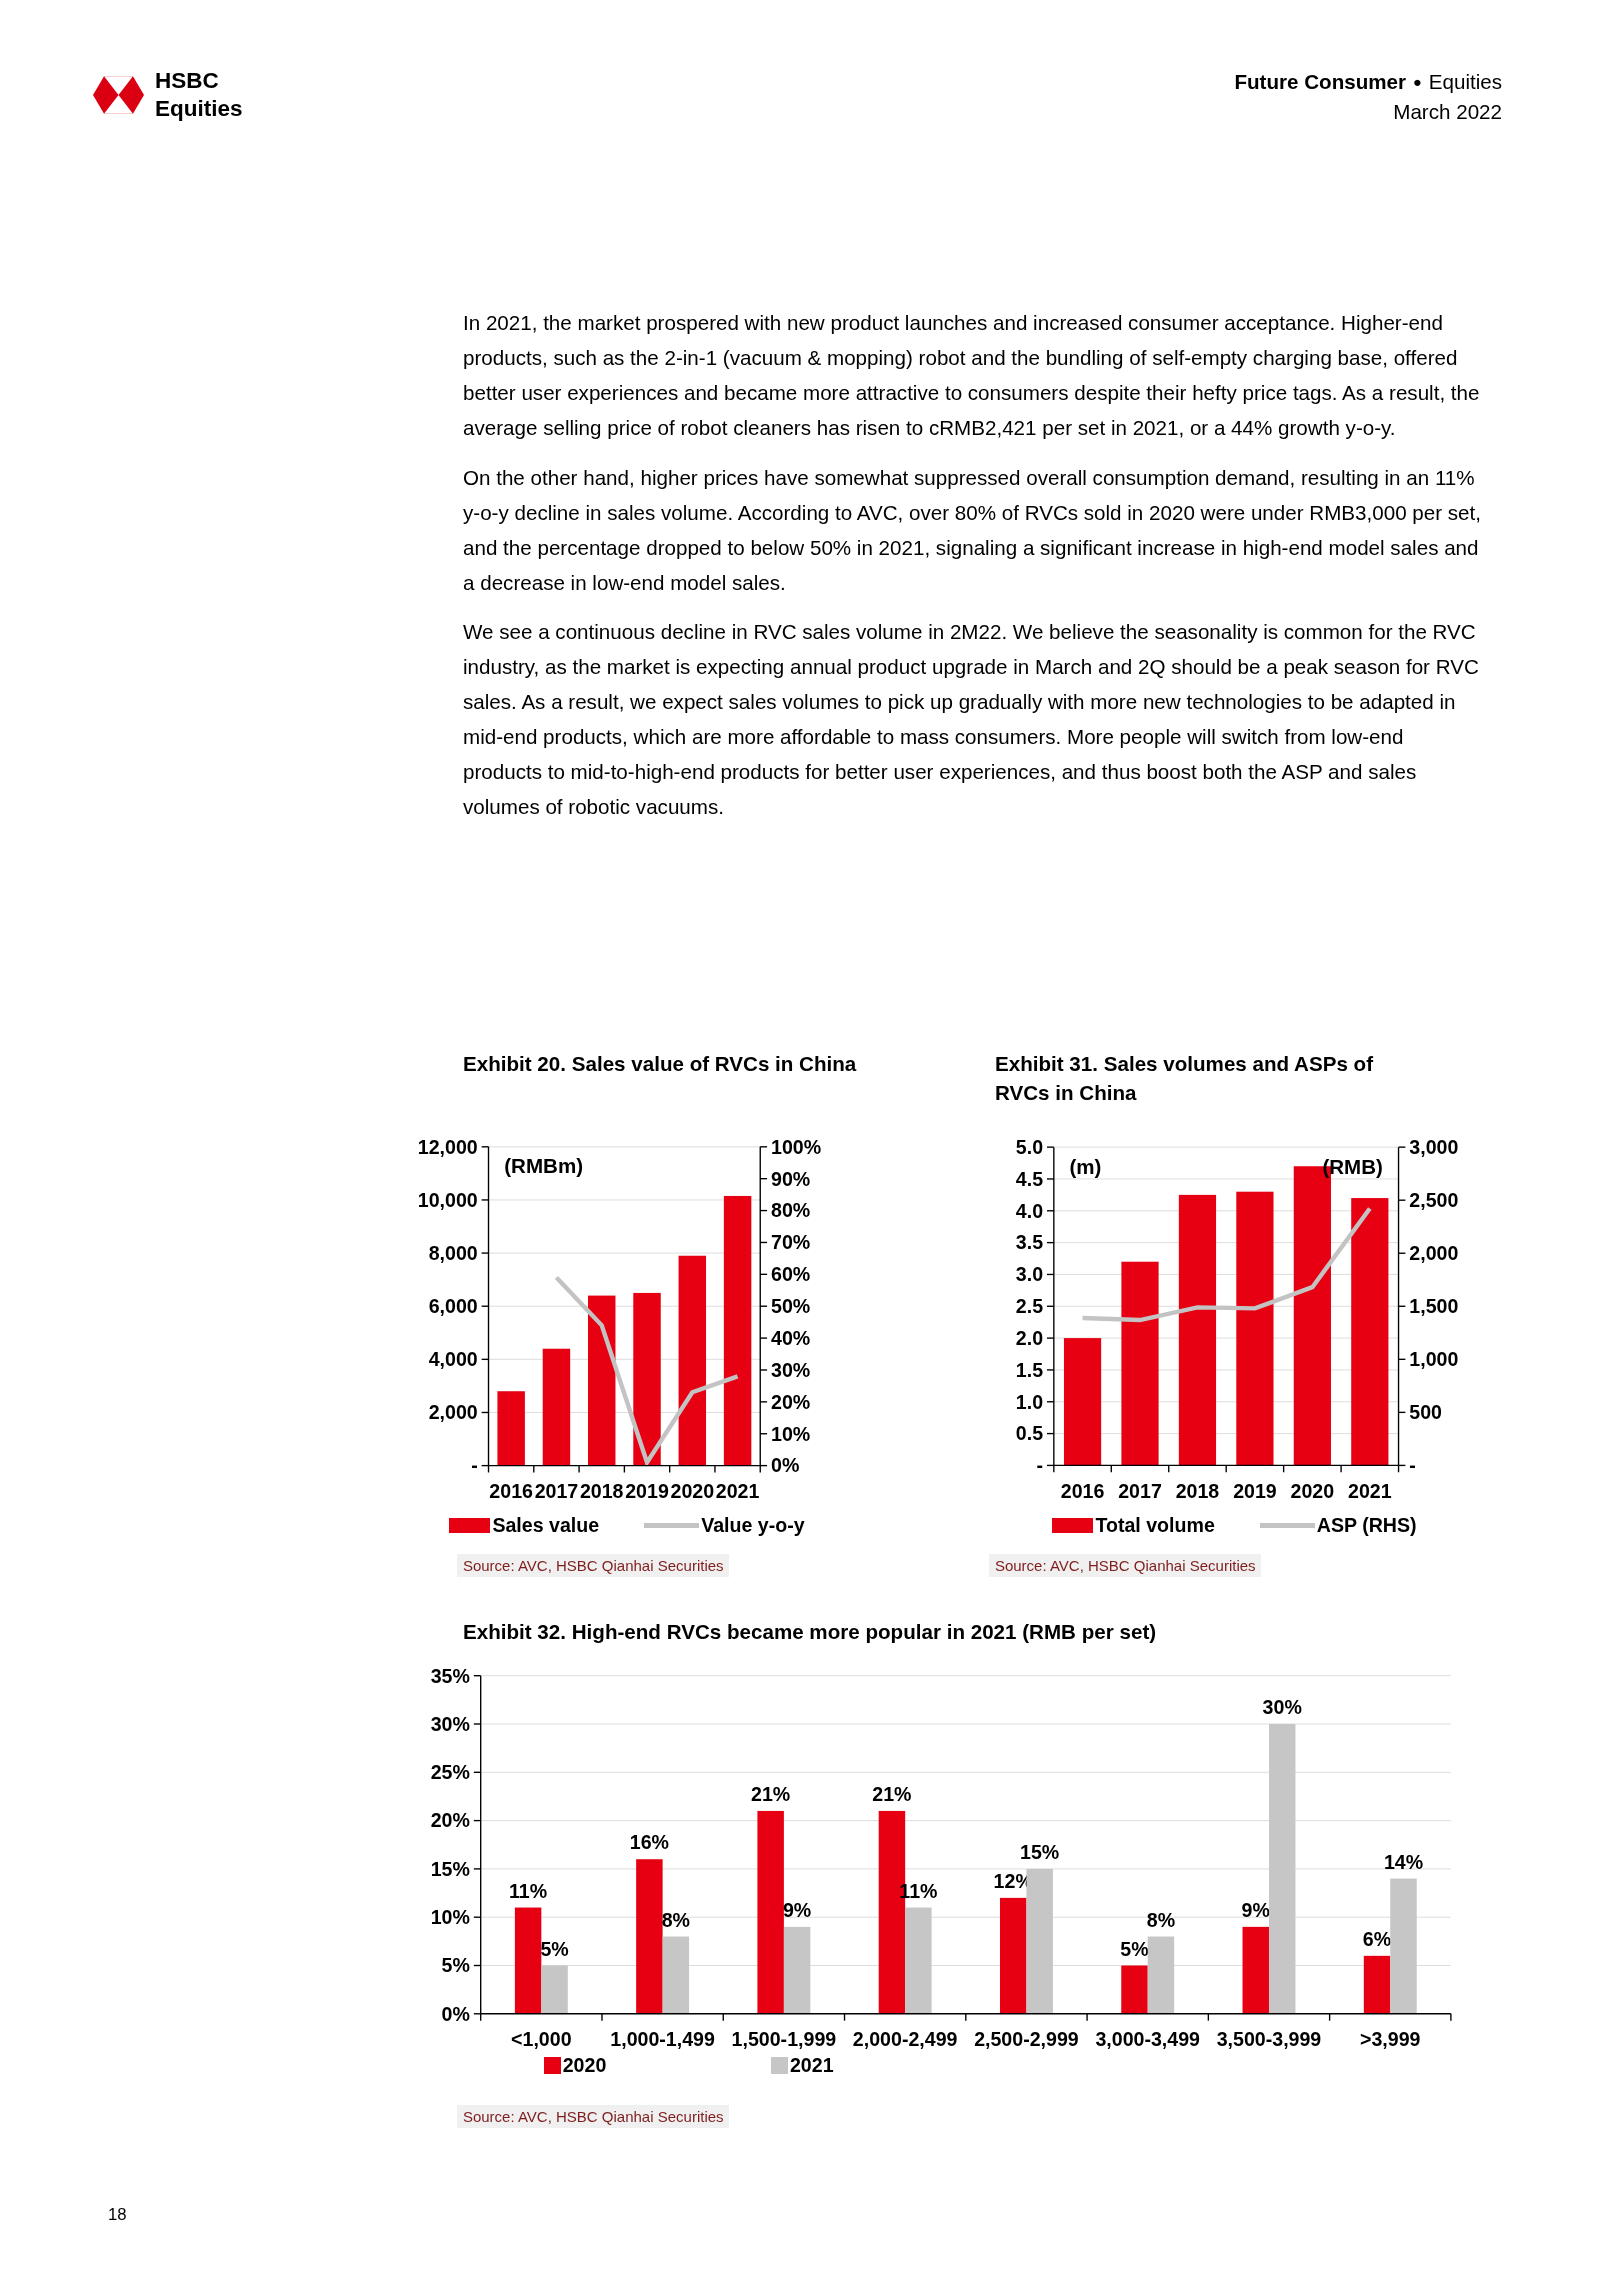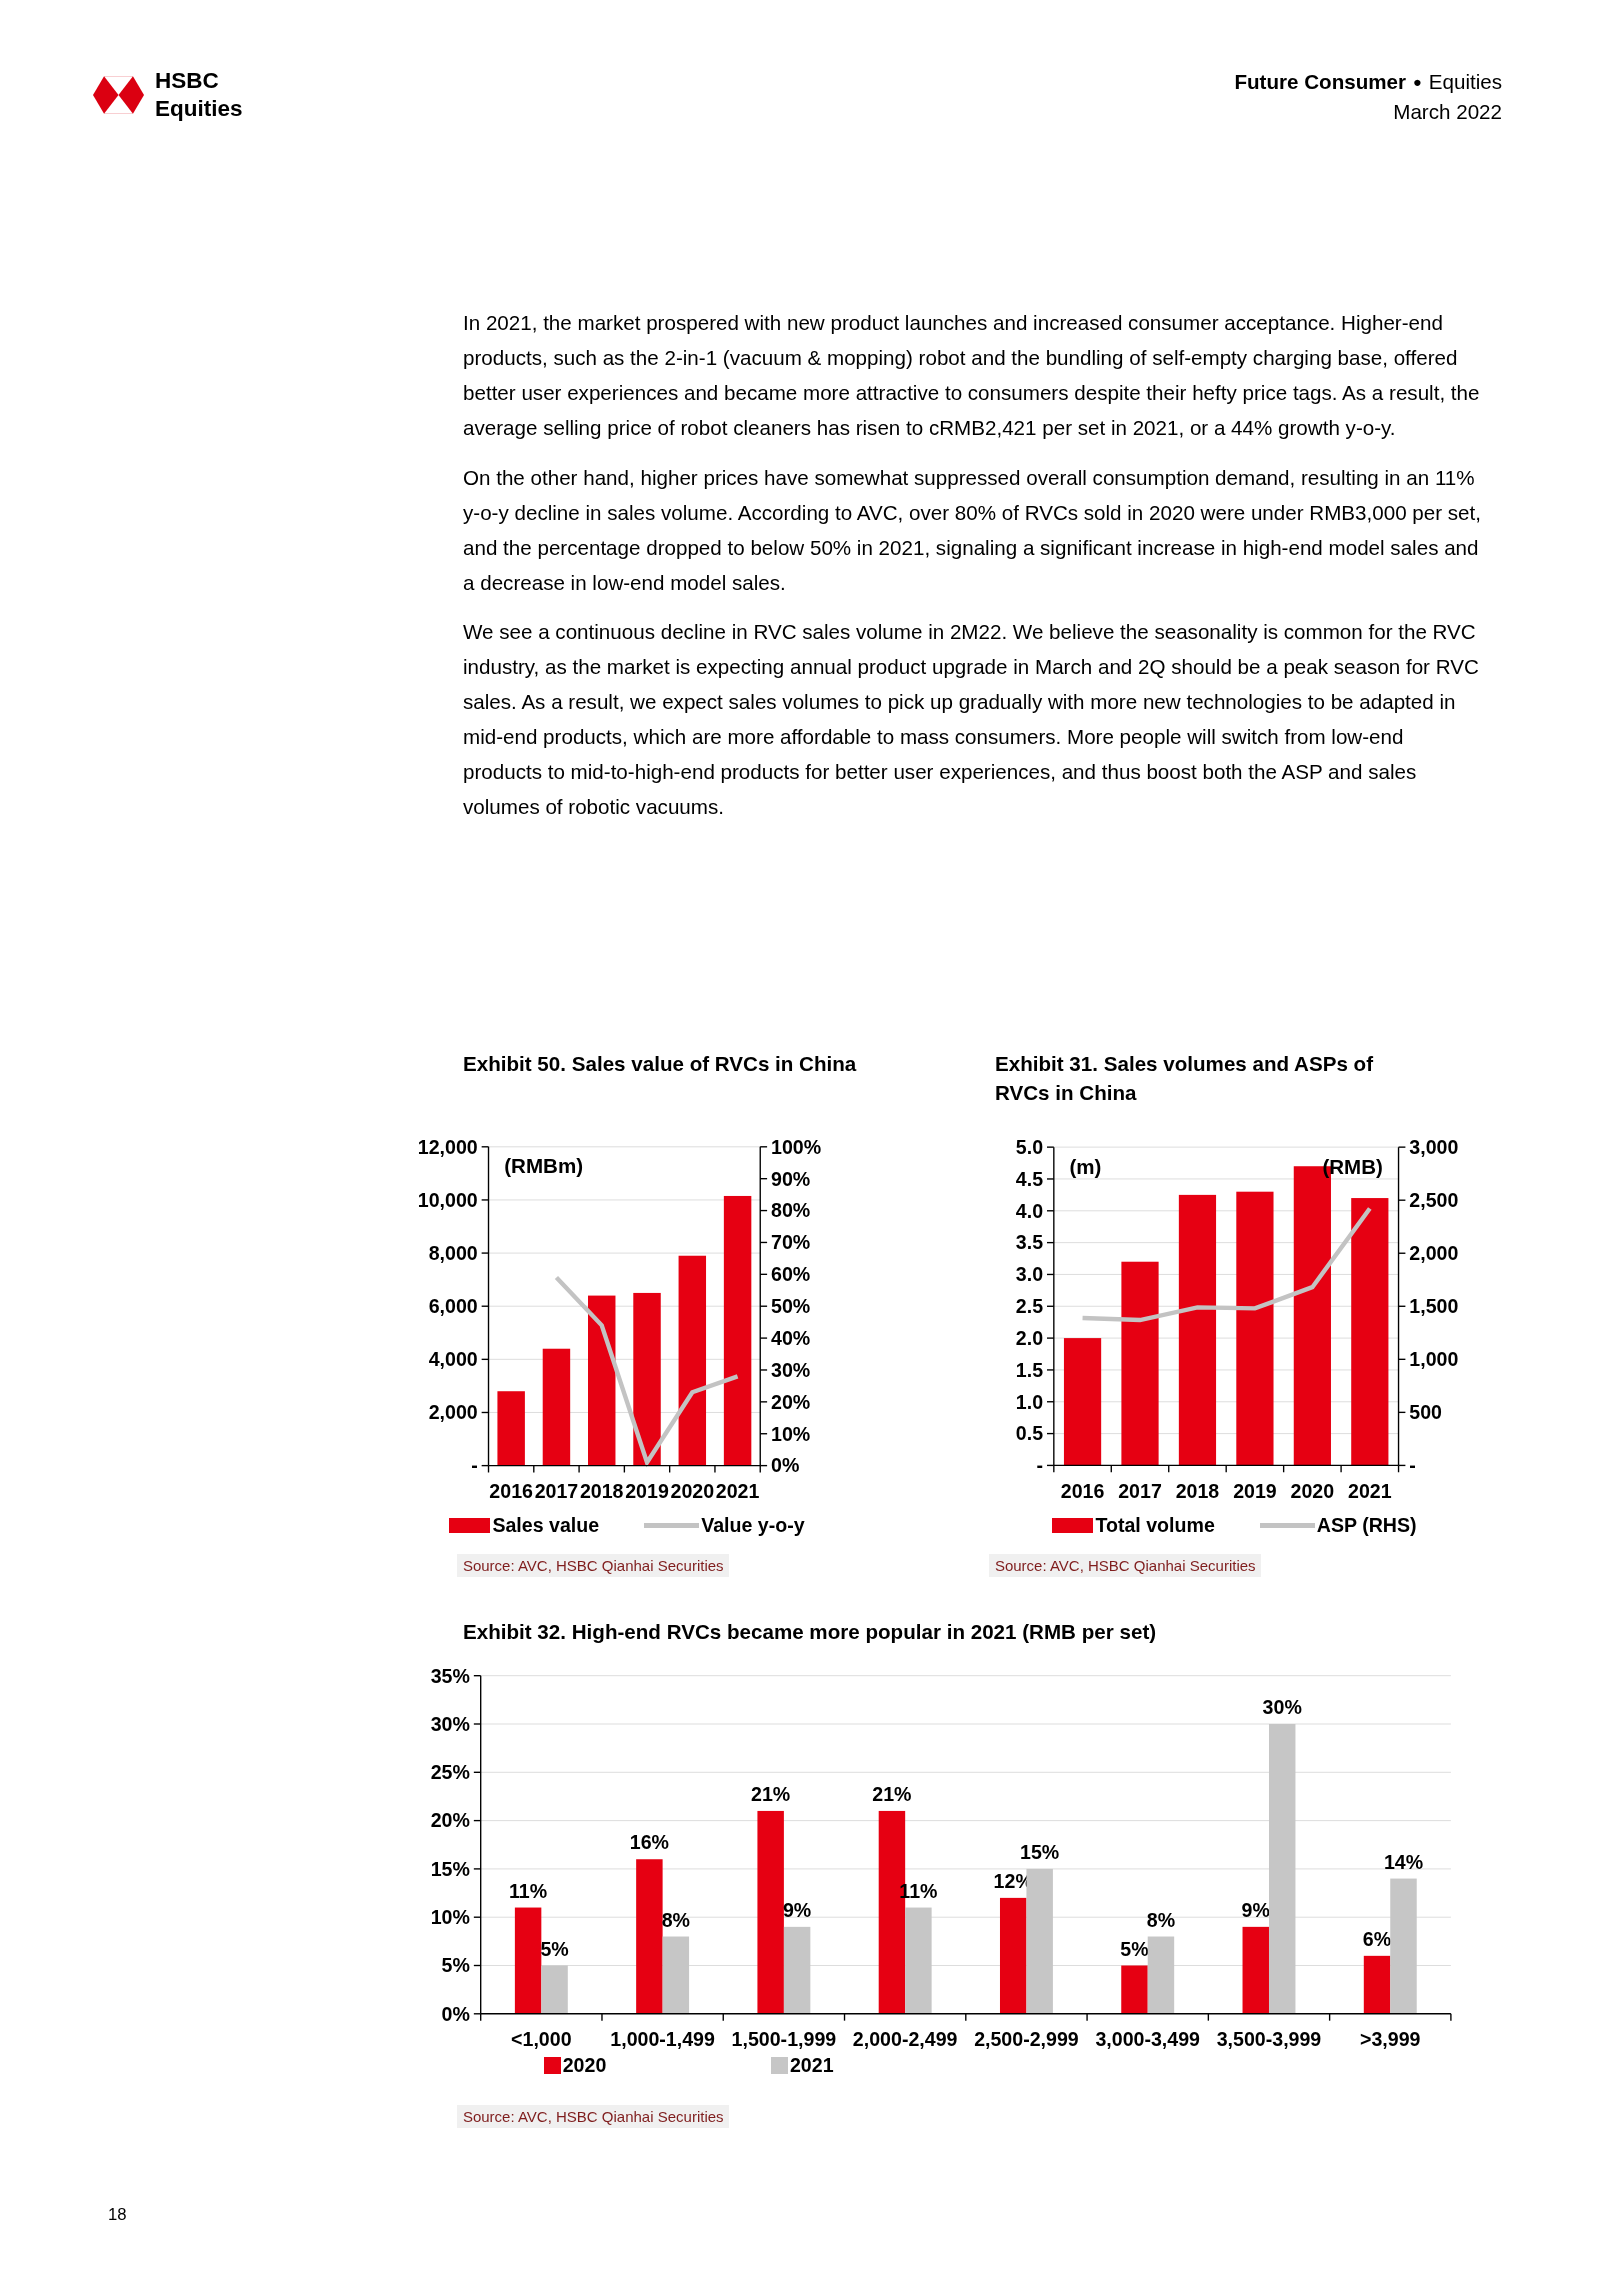--- a/index.html
+++ b/index.html
@@ -64,21 +64,21 @@
     </div>
     <div>March 2022</div>
   </div>
 
   <div class="body-text">
     <p>In 2021, the market prospered with new product launches and increased consumer acceptance. Higher-end products, such as the 2-in-1 (vacuum &amp; mopping) robot and the bundling of self-empty charging base, offered better user experiences and became more attractive to consumers despite their hefty price tags. As a result, the average selling price of robot cleaners has risen to cRMB2,421 per set in 2021, or a 44% growth y-o-y.</p>
     <p>On the other hand, higher prices have somewhat suppressed overall consumption demand, resulting in an 11% y-o-y decline in sales volume. According to AVC, over 80% of RVCs sold in 2020 were under RMB3,000 per set, and the percentage dropped to below 50% in 2021, signaling a significant increase in high-end model sales and a decrease in low-end model sales.</p>
     <p>We see a continuous decline in RVC sales volume in 2M22. We believe the seasonality is common for the RVC industry, as the market is expecting annual product upgrade in March and 2Q should be a peak season for RVC sales. As a result, we expect sales volumes to pick up gradually with more new technologies to be adapted in mid-end products, which are more affordable to mass consumers. More people will switch from low-end products to mid-to-high-end products for better user experiences, and thus boost both the ASP and sales volumes of robotic vacuums.</p>
   </div>
 
-  <div class="ex-title t30">Exhibit 50. Sales value of RVCs in China</div>
+  <div class="ex-title t30">Exhibit 20. Sales value of RVCs in China</div>
   <div class="ex-title t31">Exhibit 31. Sales volumes and ASPs of RVCs in China</div>
   <div class="ex-title t32">Exhibit 32. High-end RVCs became more popular in 2021 (RMB per set)</div>
 
   <svg id="chart-ex30" class="chart c30" width="412" height="412" viewBox="0 0 420 420">
       <line x1="78" x2="355" y1="10" y2="10" stroke="#dcdcdc" stroke-width="1"></line>
       <line x1="78" x2="355" y1="64.16666666666663" y2="64.16666666666663" stroke="#dcdcdc" stroke-width="1"></line>
       <line x1="78" x2="355" y1="118.33333333333334" y2="118.33333333333334" stroke="#dcdcdc" stroke-width="1"></line>
       <line x1="78" x2="355" y1="172.5" y2="172.5" stroke="#dcdcdc" stroke-width="1"></line>
       <line x1="78" x2="355" y1="226.66666666666669" y2="226.66666666666669" stroke="#dcdcdc" stroke-width="1"></line>
       <line x1="78" x2="355" y1="280.8333333333333" y2="280.8333333333333" stroke="#dcdcdc" stroke-width="1"></line>

